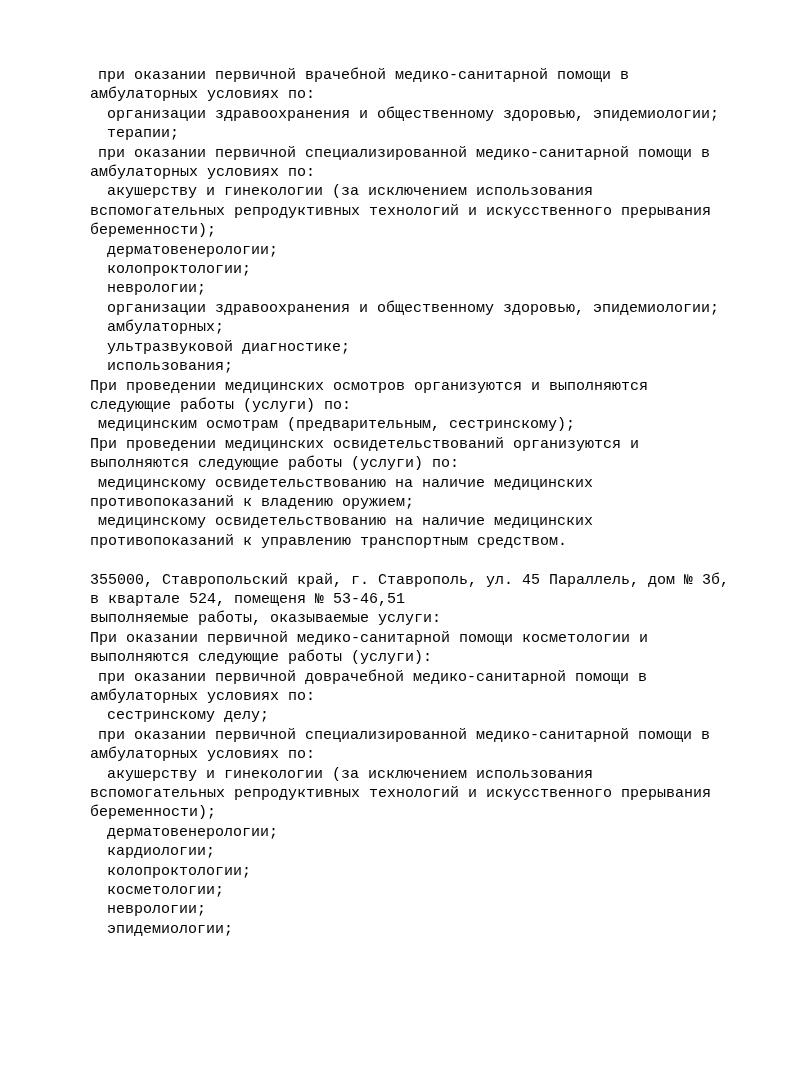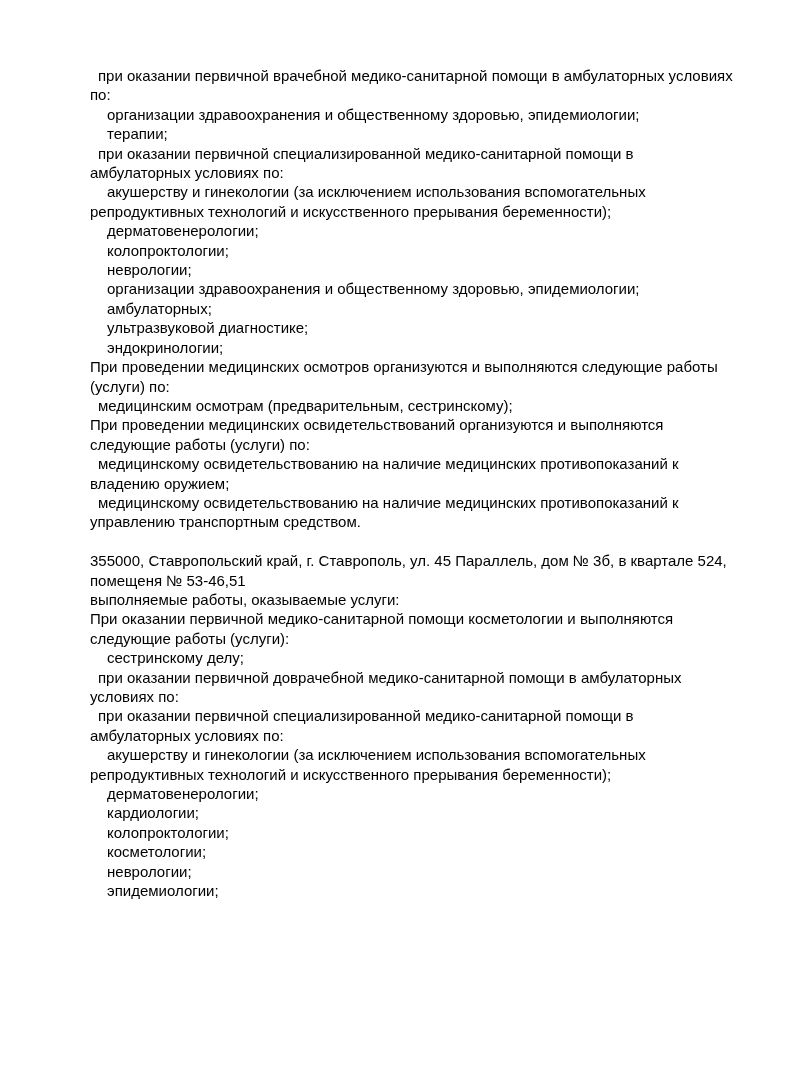--- a/index.html
+++ b/index.html
@@ -8,21 +8,21 @@
     background: #ffffff;
   }
   .page {
     position: relative;
     width: 768px;
     height: 1065px;
     box-sizing: border-box;
     background: #ffffff;
     padding: 66px 35px 40px 90px;
     overflow: hidden;
-    font-family: Liberation Sans, sans-serif;
+    font-family: Liberation Mono, monospace;
     font-size: 15px;
     line-height: 19.4px;
     color: #000000;
   }
   .line {
     margin: 0;
     padding: 0;
     text-indent: 0;
     word-spacing: normal;
   }
@@ -41,34 +41,34 @@
     <p class="line indent-2">организации здравоохранения и общественному здоровью, эпидемиологии;</p>
     <p class="line indent-2">терапии;</p>
     <p class="line indent-1">при оказании первичной специализированной медико-санитарной помощи в амбулаторных условиях по:</p>
     <p class="line indent-2">акушерству и гинекологии (за исключением использования вспомогательных репродуктивных технологий и искусственного прерывания беременности);</p>
     <p class="line indent-2">дерматовенерологии;</p>
     <p class="line indent-2">колопроктологии;</p>
     <p class="line indent-2">неврологии;</p>
     <p class="line indent-2">организации здравоохранения и общественному здоровью, эпидемиологии;</p>
     <p class="line indent-2">амбулаторных;</p>
     <p class="line indent-2">ультразвуковой диагностике;</p>
-    <p class="line indent-2">эндокринологии;</p>
+    <p class="line indent-2">использования;</p>
     <p class="line">При проведении медицинских осмотров организуются и выполняются следующие работы (услуги) по:</p>
     <p class="line indent-1">медицинским осмотрам (предварительным, сестринскому);</p>
     <p class="line">При проведении медицинских освидетельствований организуются и выполняются следующие работы (услуги) по:</p>
     <p class="line indent-1">медицинскому освидетельствованию на наличие медицинских противопоказаний к владению оружием;</p>
     <p class="line indent-1">медицинскому освидетельствованию на наличие медицинских противопоказаний к управлению транспортным средством.</p>
   </div>
 
   <div class="section">
     <p class="line">355000, Ставропольский край, г. Ставрополь, ул. 45 Параллель, дом № 3б, в квартале 524, помещеня № 53-46,51</p>
     <p class="line">выполняемые работы, оказываемые услуги:</p>
     <p class="line">При оказании первичной медико-санитарной помощи косметологии и выполняются следующие работы (услуги):</p>
+    <p class="line indent-1">при оказании первичной доврачебной медико-санитарной помощи в амбулаторных условиях по:</p>
     <p class="line indent-2">сестринскому делу;</p>
-    <p class="line indent-1">при оказании первичной доврачебной медико-санитарной помощи в амбулаторных условиях по:</p>
     <p class="line indent-1">при оказании первичной специализированной медико-санитарной помощи в амбулаторных условиях по:</p>
     <p class="line indent-2">акушерству и гинекологии (за исключением использования вспомогательных репродуктивных технологий и искусственного прерывания беременности);</p>
     <p class="line indent-2">дерматовенерологии;</p>
     <p class="line indent-2">кардиологии;</p>
     <p class="line indent-2">колопроктологии;</p>
     <p class="line indent-2">косметологии;</p>
     <p class="line indent-2">неврологии;</p>
     <p class="line indent-2">эпидемиологии;</p>
   </div>
 

